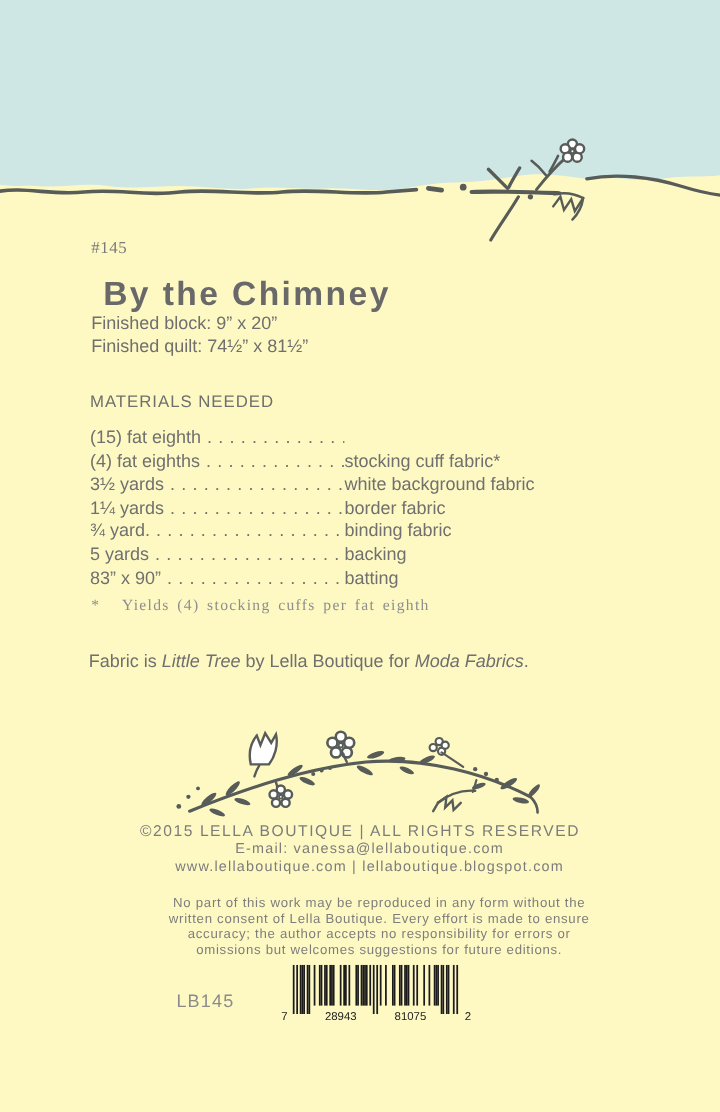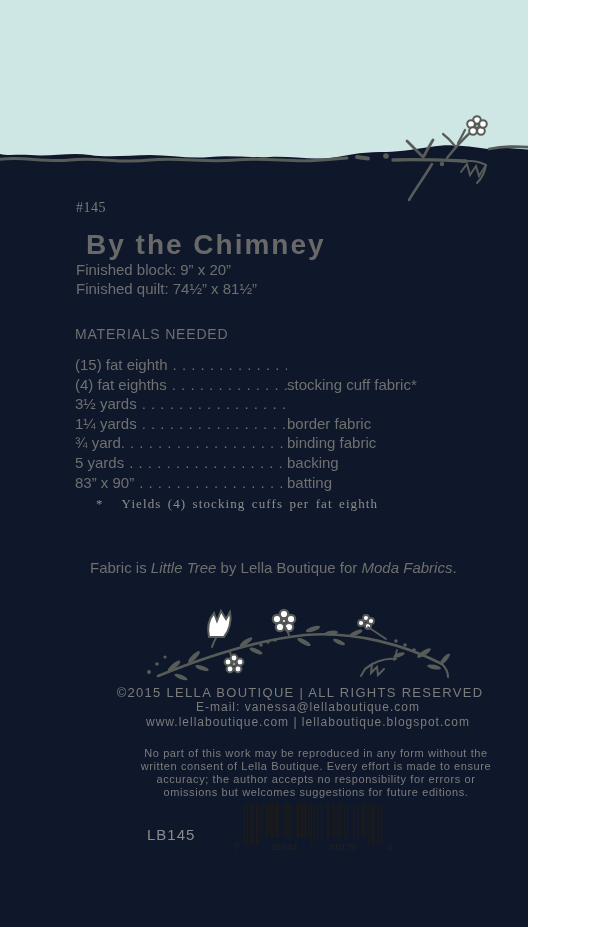--- a/index.html
+++ b/index.html
@@ -1,31 +1,31 @@
 <!DOCTYPE html>
 <html><head>
 <meta charset="utf-8">
 <style>
   html,body{margin:0;padding:0;background:#ffffff;}
   .page{
-    position:relative;width:528px;height:927px;background:#0f172a;overflow:hidden;
+    position:relative;width:600px;height:927px;background:#fef9c3;overflow:hidden;
     font-family:"Liberation Sans",sans-serif;color:#6f6f6f;
   }
   svg{display:block;}
   .abs{position:absolute;}
   .pattern-number{left:76px;top:200px;font-family:"Liberation Serif",serif;font-size:14px;color:#7b7b7b;letter-spacing:.5px;}
   .title{left:74px;top:217px;margin:12px;font-size:28px;font-weight:700;color:#696969;letter-spacing:2px;}
   .specs{left:76px;top:260px;font-size:15px;line-height:19px;color:#6f6f6f;}
   .materials-heading{left:75px;top:326px;font-size:14px;letter-spacing:.8px;color:#6f6f6f;}
   .materials-list{left:75px;top:355px;width:460px;font-size:15px;line-height:19.6px;color:#707070;}
   .mat-row{display:flex;}
   .mat-left{width:212px;white-space:nowrap;overflow:hidden;flex:0 0 212px;}
   .mat-dots{margin-left:5px;letter-spacing:.5px;}
   .mat-use{white-space:nowrap;}
-  .footnote{left:96px;top:496px;font-family:"Liberation Serif",serif;font-size:13px;color:#8e8e8e;letter-spacing:1.1px;word-spacing:2px;}
+  .footnote{left:76px;top:496px;font-family:"Liberation Serif",serif;font-size:13px;color:#8e8e8e;letter-spacing:1.1px;word-spacing:2px;}
   .footnote .marker{margin-right:18px;}
   .fabric-line{left:74px;top:543px;font-size:15px;color:#6f6f6f;}
   .fabric-line i{font-style:italic;}
   .copyright-block{left:0;top:685px;width:600px;text-align:center;color:#7c7c7c;}
   .copyright-line{font-size:13px;letter-spacing:1.3px;line-height:15px;}
   .contact-line{font-size:12px;letter-spacing:1px;line-height:15px;margin-left:16px;}
   .disclaimer{left:16px;top:747px;width:600px;text-align:center;font-size:11px;
     letter-spacing:.6px;line-height:13px;color:#7d7d7d;}
   .sku{left:147px;top:826px;font-size:15px;letter-spacing:1px;color:#8b8b8b;}
   .barcode-wrap{left:230px;top:804px;}
@@ -92,20 +92,21 @@
   <div class="abs materials-list">
     <div class="mat-row">
       <span class="mat-left"><span>(15) fat eighth</span><span class="mat-dots">. . . . . . . . . . . . . . . . .</span></span>
     </div>
     <div class="mat-row">
       <span class="mat-left"><span>(4) fat eighths</span><span class="mat-dots">. . . . . . . . . . . . . . . . .</span></span>
       <span class="mat-use">stocking cuff fabric*</span>
     </div>
     <div class="mat-row">
       <span class="mat-left"><span>3½ yards</span><span class="mat-dots">. . . . . . . . . . . . . . . . . . . . .</span></span>
+      <span class="mat-use">white background fabric</span>
     </div>
     <div class="mat-row">
       <span class="mat-left"><span>1¼ yards</span><span class="mat-dots">. . . . . . . . . . . . . . . . . . . . .</span></span>
       <span class="mat-use">border fabric</span>
     </div>
     <div class="mat-row">
       <span class="mat-left"><span>¾ yard.</span><span class="mat-dots">. . . . . . . . . . . . . . . . . . . . . .</span></span>
       <span class="mat-use">binding fabric</span>
     </div>
     <div class="mat-row">
@@ -115,21 +116,21 @@
     <div class="mat-row">
       <span class="mat-left"><span>83” x 90”</span><span class="mat-dots">. . . . . . . . . . . . . . . . . . . .</span></span>
       <span class="mat-use">batting</span>
     </div>
   </div>
 
   <div class="abs footnote">
     <span class="marker">*</span><span>Yields (4) stocking cuffs per fat eighth</span>
   </div>
 
-  <p class="abs fabric-line" style="margin:16px"><span>Fabric is </span><i>Little Tree</i><span> by Lella Boutique for </span><i>Moda Fabrics</i><span>.</span></p>
+  <p class="abs fabric-line" style="margin:0"><span>Fabric is </span><i>Little Tree</i><span> by Lella Boutique for </span><i>Moda Fabrics</i><span>.</span></p>
 
   <svg class="abs" style="left:140px;top:598px" width="320" height="88" viewBox="140 598 320 88">
     <g stroke="#575c59" fill="none" stroke-linecap="round">
 
       <path stroke-width="2.6" d="M158,676 C205,657 255,640 305,635 C355,631 405,645 442,664"></path>
 
       <circle cx="149" cy="672" r="2" fill="#575c59" stroke="none"></circle>
       <circle cx="157" cy="664" r="1.8" fill="#575c59" stroke="none"></circle>
       <circle cx="165" cy="657" r="1.6" fill="#575c59" stroke="none"></circle>
 

